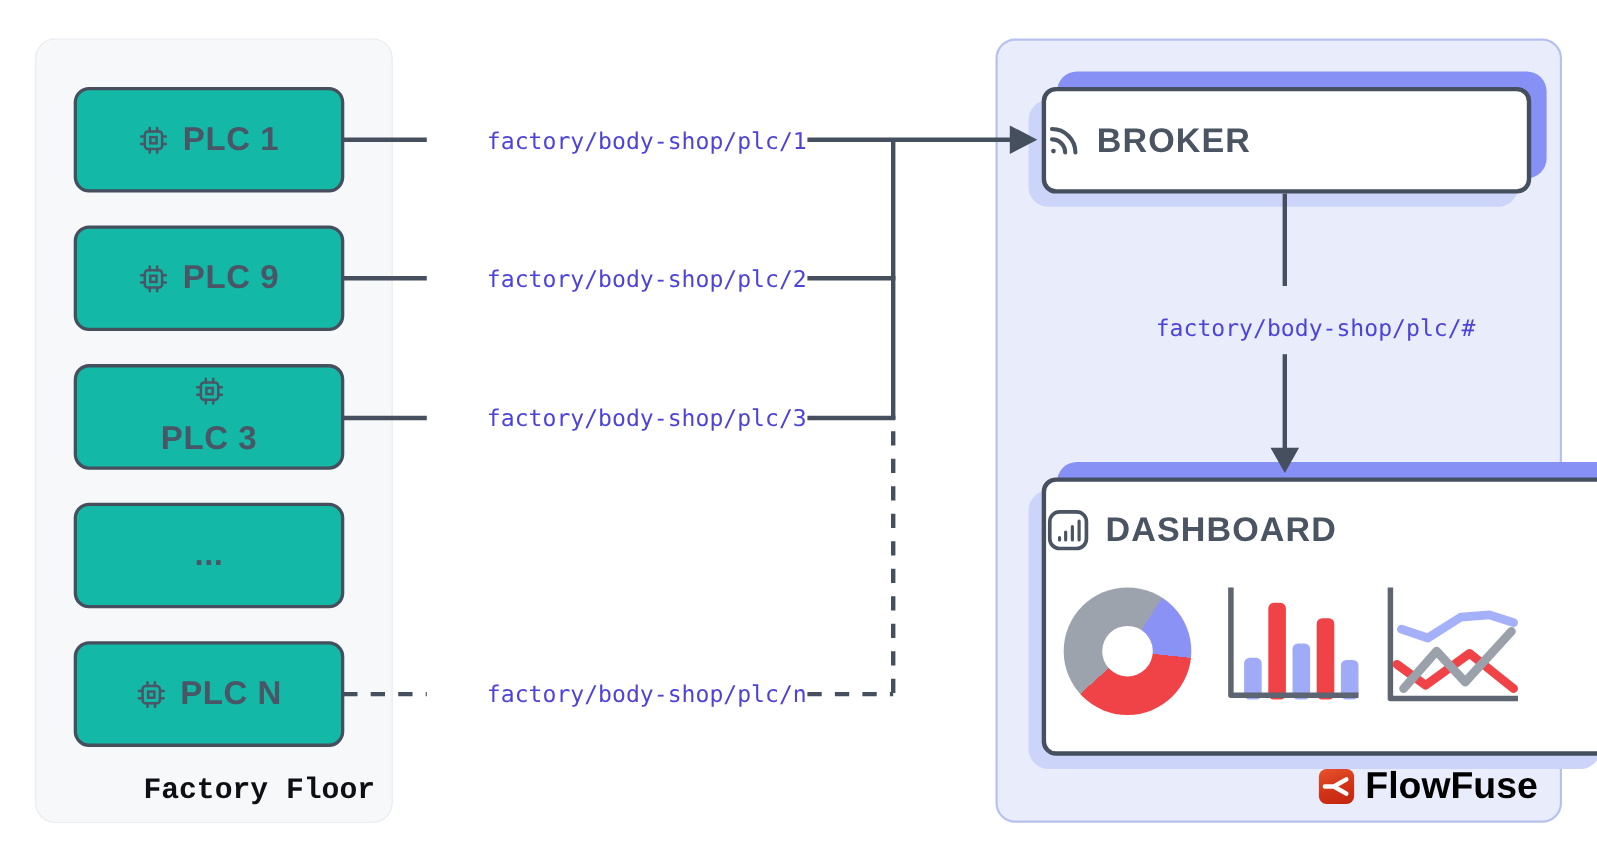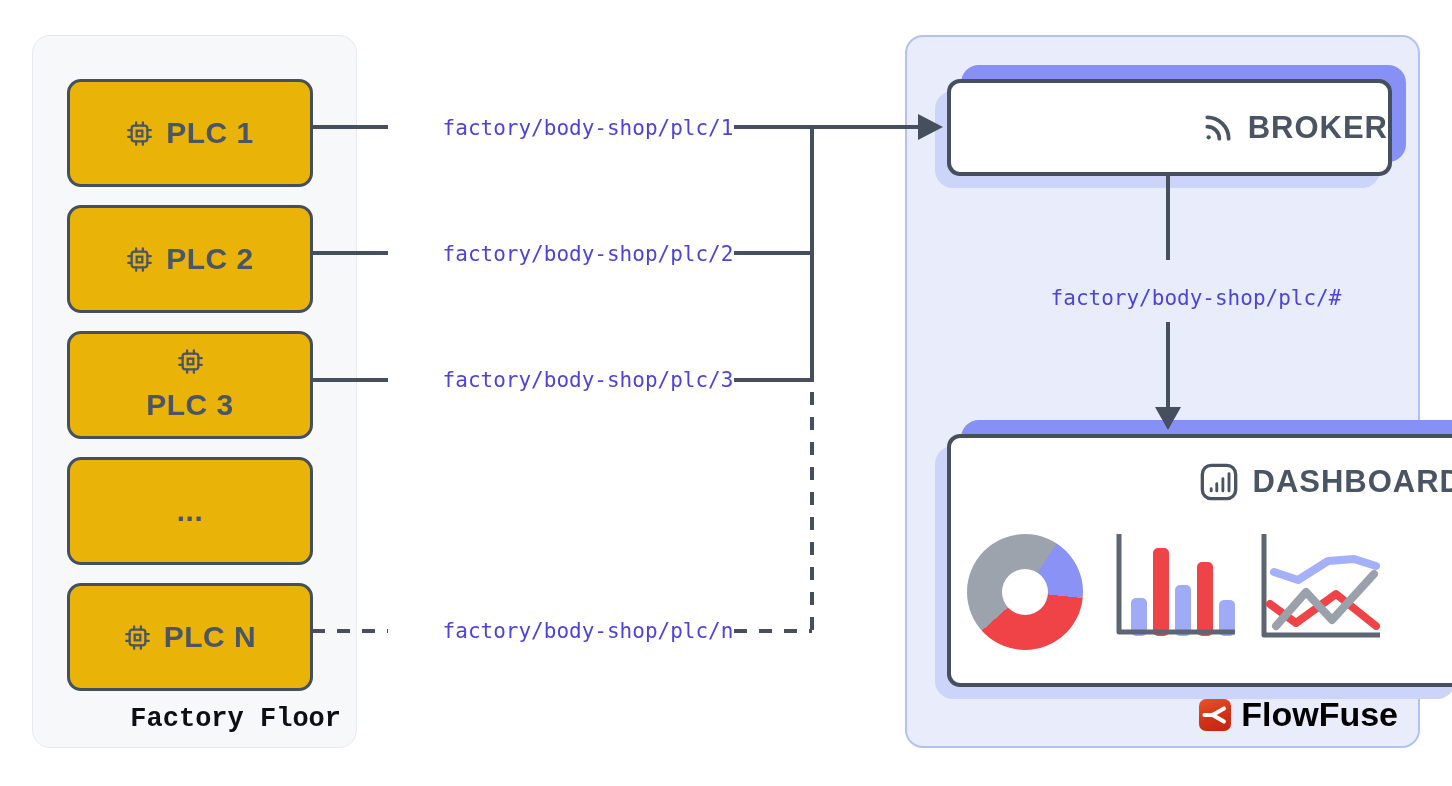--- a/index.html
+++ b/index.html
@@ -11,22 +11,22 @@
     position:absolute; left:32px; top:35px; width:325px; height:713px;
     background:#f7f8fa; border:1.5px solid #e7e9ee; border-radius:18px; z-index:1;
   }
   .panel-right {
     position:absolute; left:905px; top:35px; width:515px; height:713px;
     background:#e9edfb; border:2px solid #b7c1ee; border-radius:18px; z-index:1;
   }
 
   
   .plc-box {
-    position:absolute; left:34px; width:246px; height:108px;
-    background:#eab308; border:3.5px solid #454f5e; border-radius:14px;
+    position:absolute; left:34px; width:246px; height:96px;
+    background:#14b8a6; border:3.5px solid #454f5e; border-radius:14px;
     display:flex; align-items:center; justify-content:center; gap:13px;
   }
   .plc-label { font-size:30px; font-weight:800; color:#4a5565; letter-spacing:0.5px; }
   .panel-caption {
     position:absolute; right:15px; bottom:13px;
     font-size:27px; font-weight:700; color:#0d0f13;font-family:Liberation Mono, monospace;
   }
 
   
   .topic {
@@ -35,21 +35,21 @@
     color:#4e43d8; z-index:6;margin-left:28px;
   }
 
   
   .stack { position:absolute; }
   .accent-light { position:absolute; inset:0; transform:translate(-12px,12px); background:#ccd5f9; border-radius:18px; }
   .accent-dark  { position:absolute; inset:0; transform:translate(14px,-14px); background:#8690f5; border-radius:18px; }
   .white-box {
     position:absolute; inset:0; background:#ffffff; border:4px solid #454f5e; border-radius:13px;
   }
-  .box-header { display:flex; align-items:center; justify-content:flex-end; gap:14px; }
+  .box-header { display:flex; align-items:center; justify-content:flex-start; gap:14px; }
   .box-title { font-size:31px; font-weight:800; color:#4a5462; letter-spacing:1px; }
 
   
   .donut {
     position:absolute; left:16px; top:96px; width:116px; height:116px; border-radius:50%;
     background:conic-gradient(from 0deg, #9ca3ad 0deg 33deg, #8a93f5 33deg 96deg, #ef4347 96deg 228deg, #9ca3ad 228deg 360deg);
   }
   .donut-hole {
     position:absolute; left:35px; top:35px; width:46px; height:46px; border-radius:50%; background:#ffffff;
   }
@@ -82,21 +82,21 @@
       </svg>
       <span class="plc-label">PLC 1</span>
     </div>
 
     <div class="plc-box" style="top:169px;">
       <svg width="27" height="27" viewBox="0 0 24 24" fill="none" stroke="#4a5565" stroke-width="2" stroke-linecap="round">
         <rect x="5" y="5" width="14" height="14" rx="2.5"></rect>
         <rect x="9.5" y="9.5" width="5" height="5"></rect>
         <path d="M9 2v3 M15 2v3 M9 19v3 M15 19v3 M2 9h3 M2 15h3 M19 9h3 M19 15h3"></path>
       </svg>
-      <span class="plc-label">PLC 2</span>
+      <span class="plc-label">PLC 9</span>
     </div>
 
     <div class="plc-box" style="top:295px;flex-direction:column;">
       <svg width="27" height="27" viewBox="0 0 24 24" fill="none" stroke="#4a5565" stroke-width="2" stroke-linecap="round">
         <rect x="5" y="5" width="14" height="14" rx="2.5"></rect>
         <rect x="9.5" y="9.5" width="5" height="5"></rect>
         <path d="M9 2v3 M15 2v3 M9 19v3 M15 19v3 M2 9h3 M2 15h3 M19 9h3 M19 15h3"></path>
       </svg>
       <span class="plc-label">PLC 3</span>
     </div>

